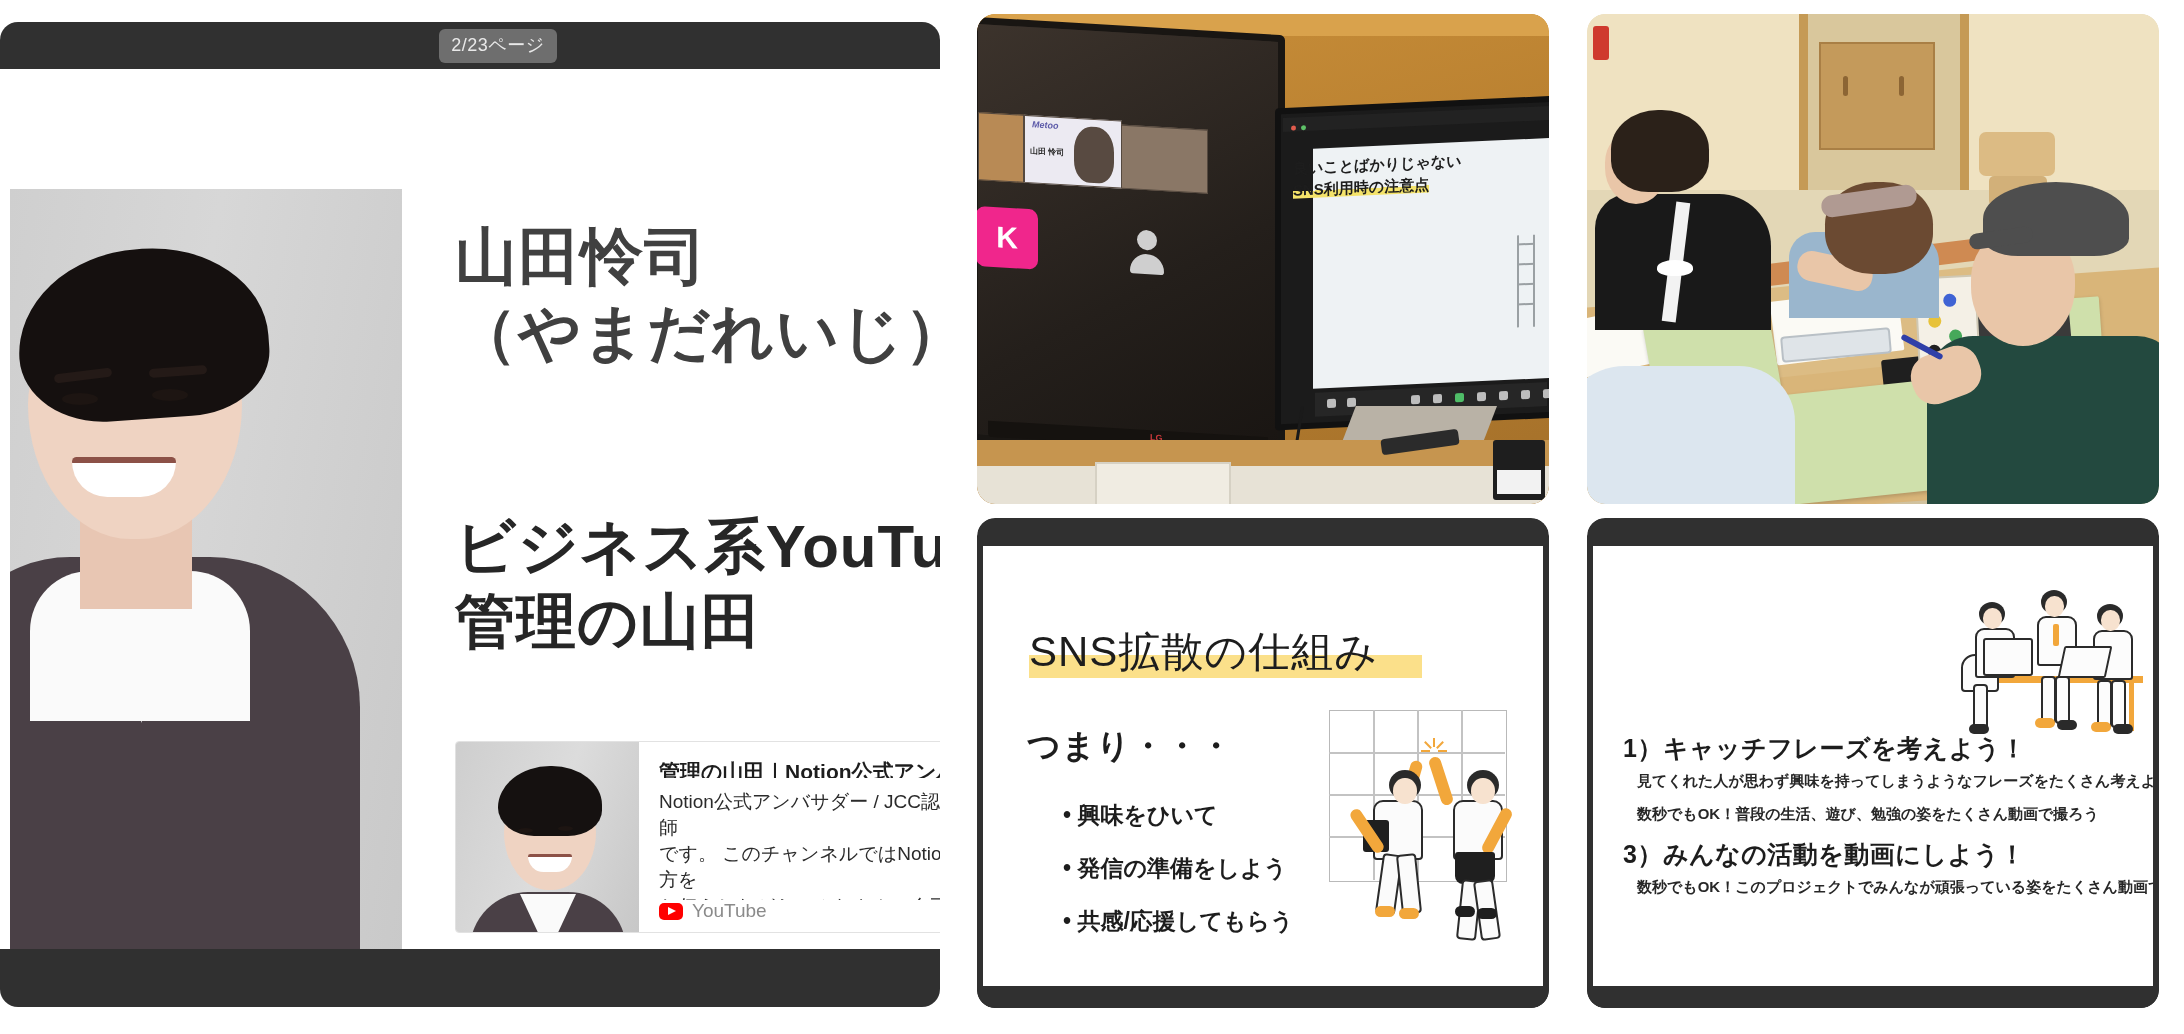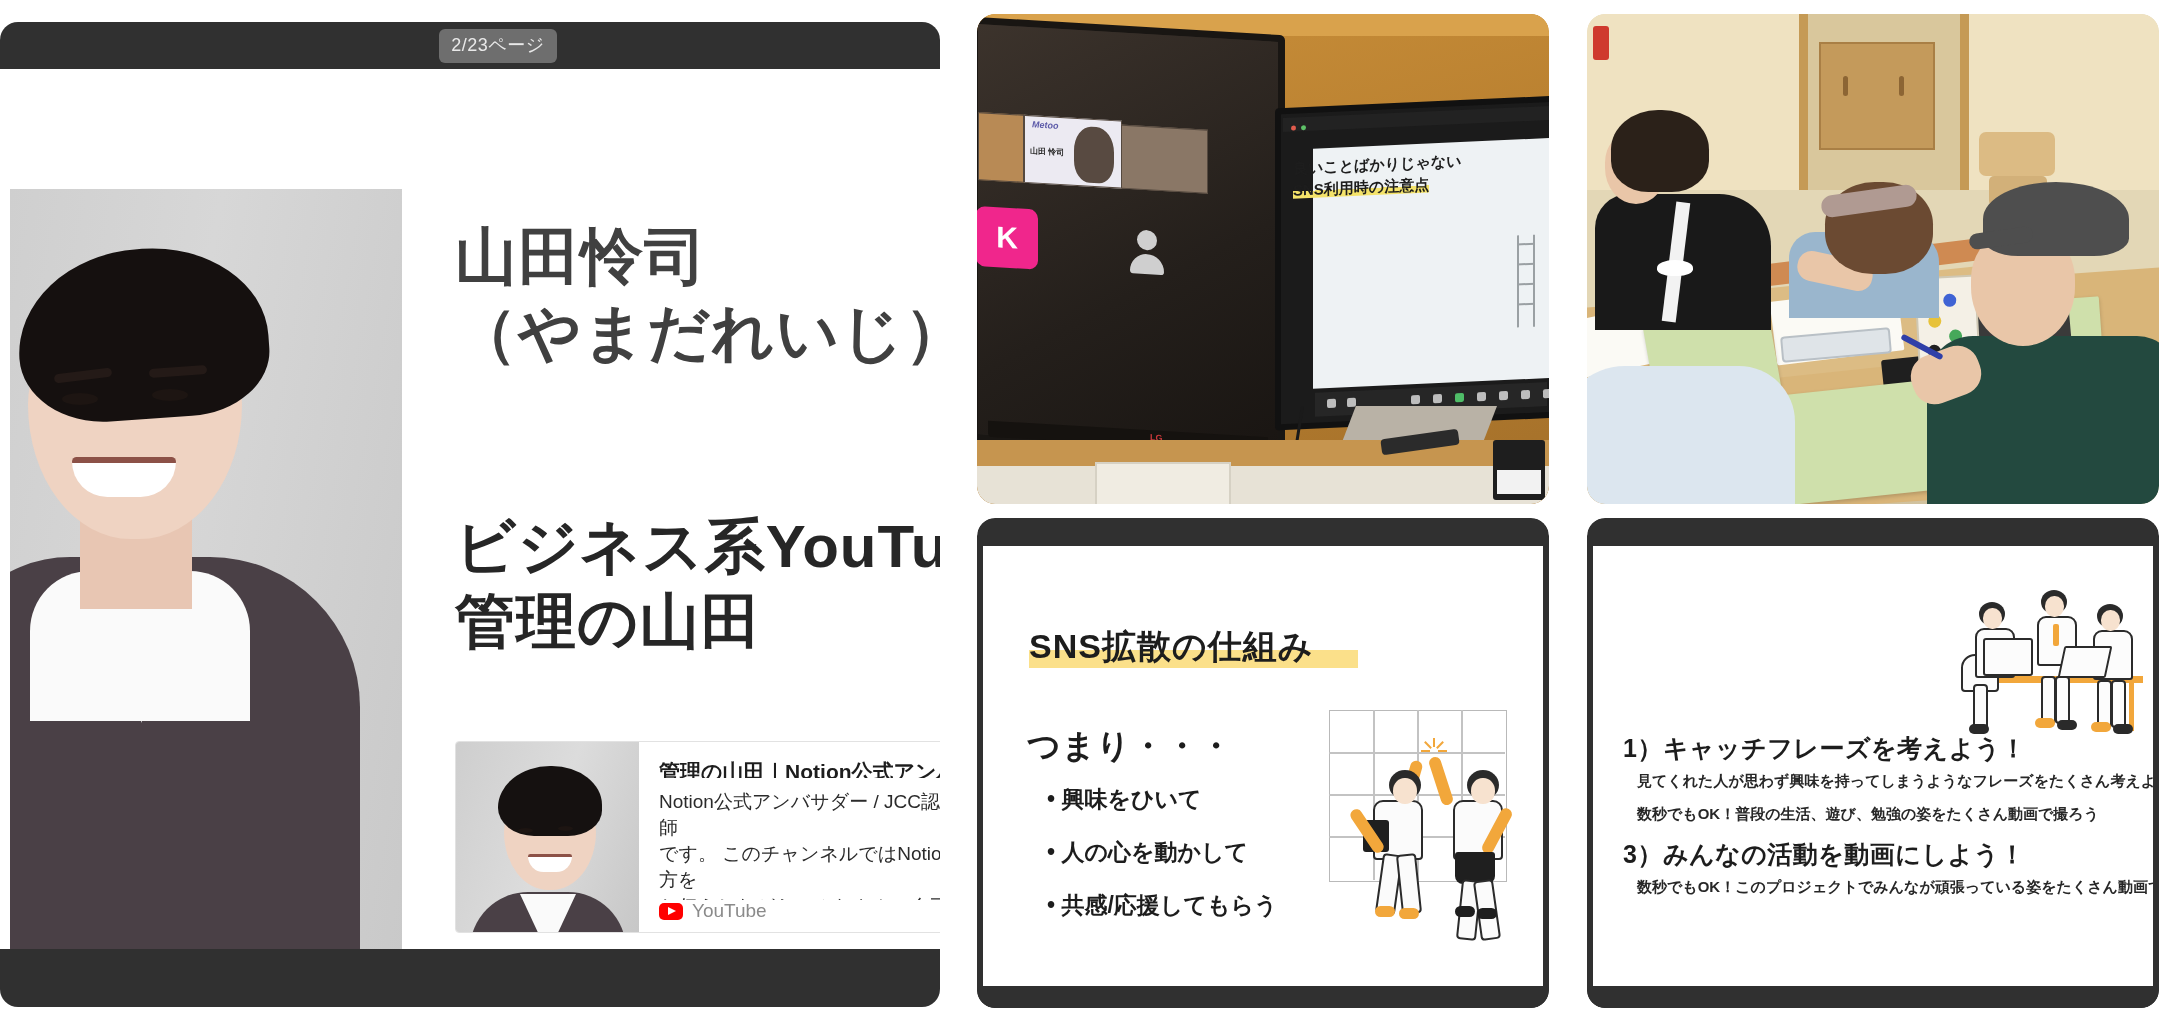--- a/index.html
+++ b/index.html
@@ -270,29 +270,29 @@
     background:#303030;border-radius:18px;overflow:hidden;
   }
   .mini-top{height:28px;width:100%;}
   .mini-canvas{
     position:absolute;left:6px;right:6px;top:28px;bottom:22px;
     background:#ffffff;overflow:hidden;
   }
 
   
   .sns-title{
-    position:absolute;left:46px;top:78px;font-size:34px;font-weight:700;color:#1d1d1d;
+    position:absolute;left:46px;top:78px;font-size:42px;font-weight:400;color:#1d1d1d;
     background:linear-gradient(transparent 56%,#fbe08a 56%,#fbe08a 96%,transparent 96%);
     padding-right:44px;letter-spacing:1px;white-space:nowrap;
   }
   .sns-lead{
     position:absolute;left:44px;top:178px;font-size:33px;font-weight:800;color:#1d1d1d;letter-spacing:1px;
   }
   .sns-list{
-    position:absolute;left:64px;top:238px;margin:0;padding:0;list-style:none;
+    position:absolute;left:64px;top:238px;margin:16px;padding:0;list-style:none;
   }
   .sns-list li{
     font-size:23px;font-weight:700;color:#1d1d1d;margin-bottom:22px;white-space:nowrap;
   }
   .sns-list li::before{content:"• ";}
   .sns-art{position:absolute;right:14px;top:164px;width:200px;height:190px;}
   .sns-art .gridbg{position:absolute;left:0;top:0;width:176px;height:170px;border:1.5px solid #b9b9b9;}
   .sns-art .gl{position:absolute;background:#c3c3c3;}
   .sns-art .gl.h{left:0;width:176px;height:1.5px;}
   .sns-art .gl.v{top:0;width:1.5px;height:170px;}
@@ -535,21 +535,21 @@
     </div>
 
     <div class="cell">
       <div class="mini-frame">
         <div class="mini-top"></div>
         <div class="mini-canvas">
           <div class="sns-title">SNS拡散の仕組み</div>
           <div class="sns-lead">つまり・・・</div>
           <ul class="sns-list">
             <li>興味をひいて</li>
-            <li>人の心を動かして</li>
+            <li>発信の準備をしよう</li>
             <li>共感/応援してもらう</li>
           </ul>
 
           <div class="sns-art">
             <span class="gridbg"></span>
             <span class="gl h" style="top:42px"></span>
             <span class="gl h" style="top:84px"></span>
             <span class="gl h" style="top:126px"></span>
             <span class="gl v" style="left:44px"></span>
             <span class="gl v" style="left:88px"></span>

